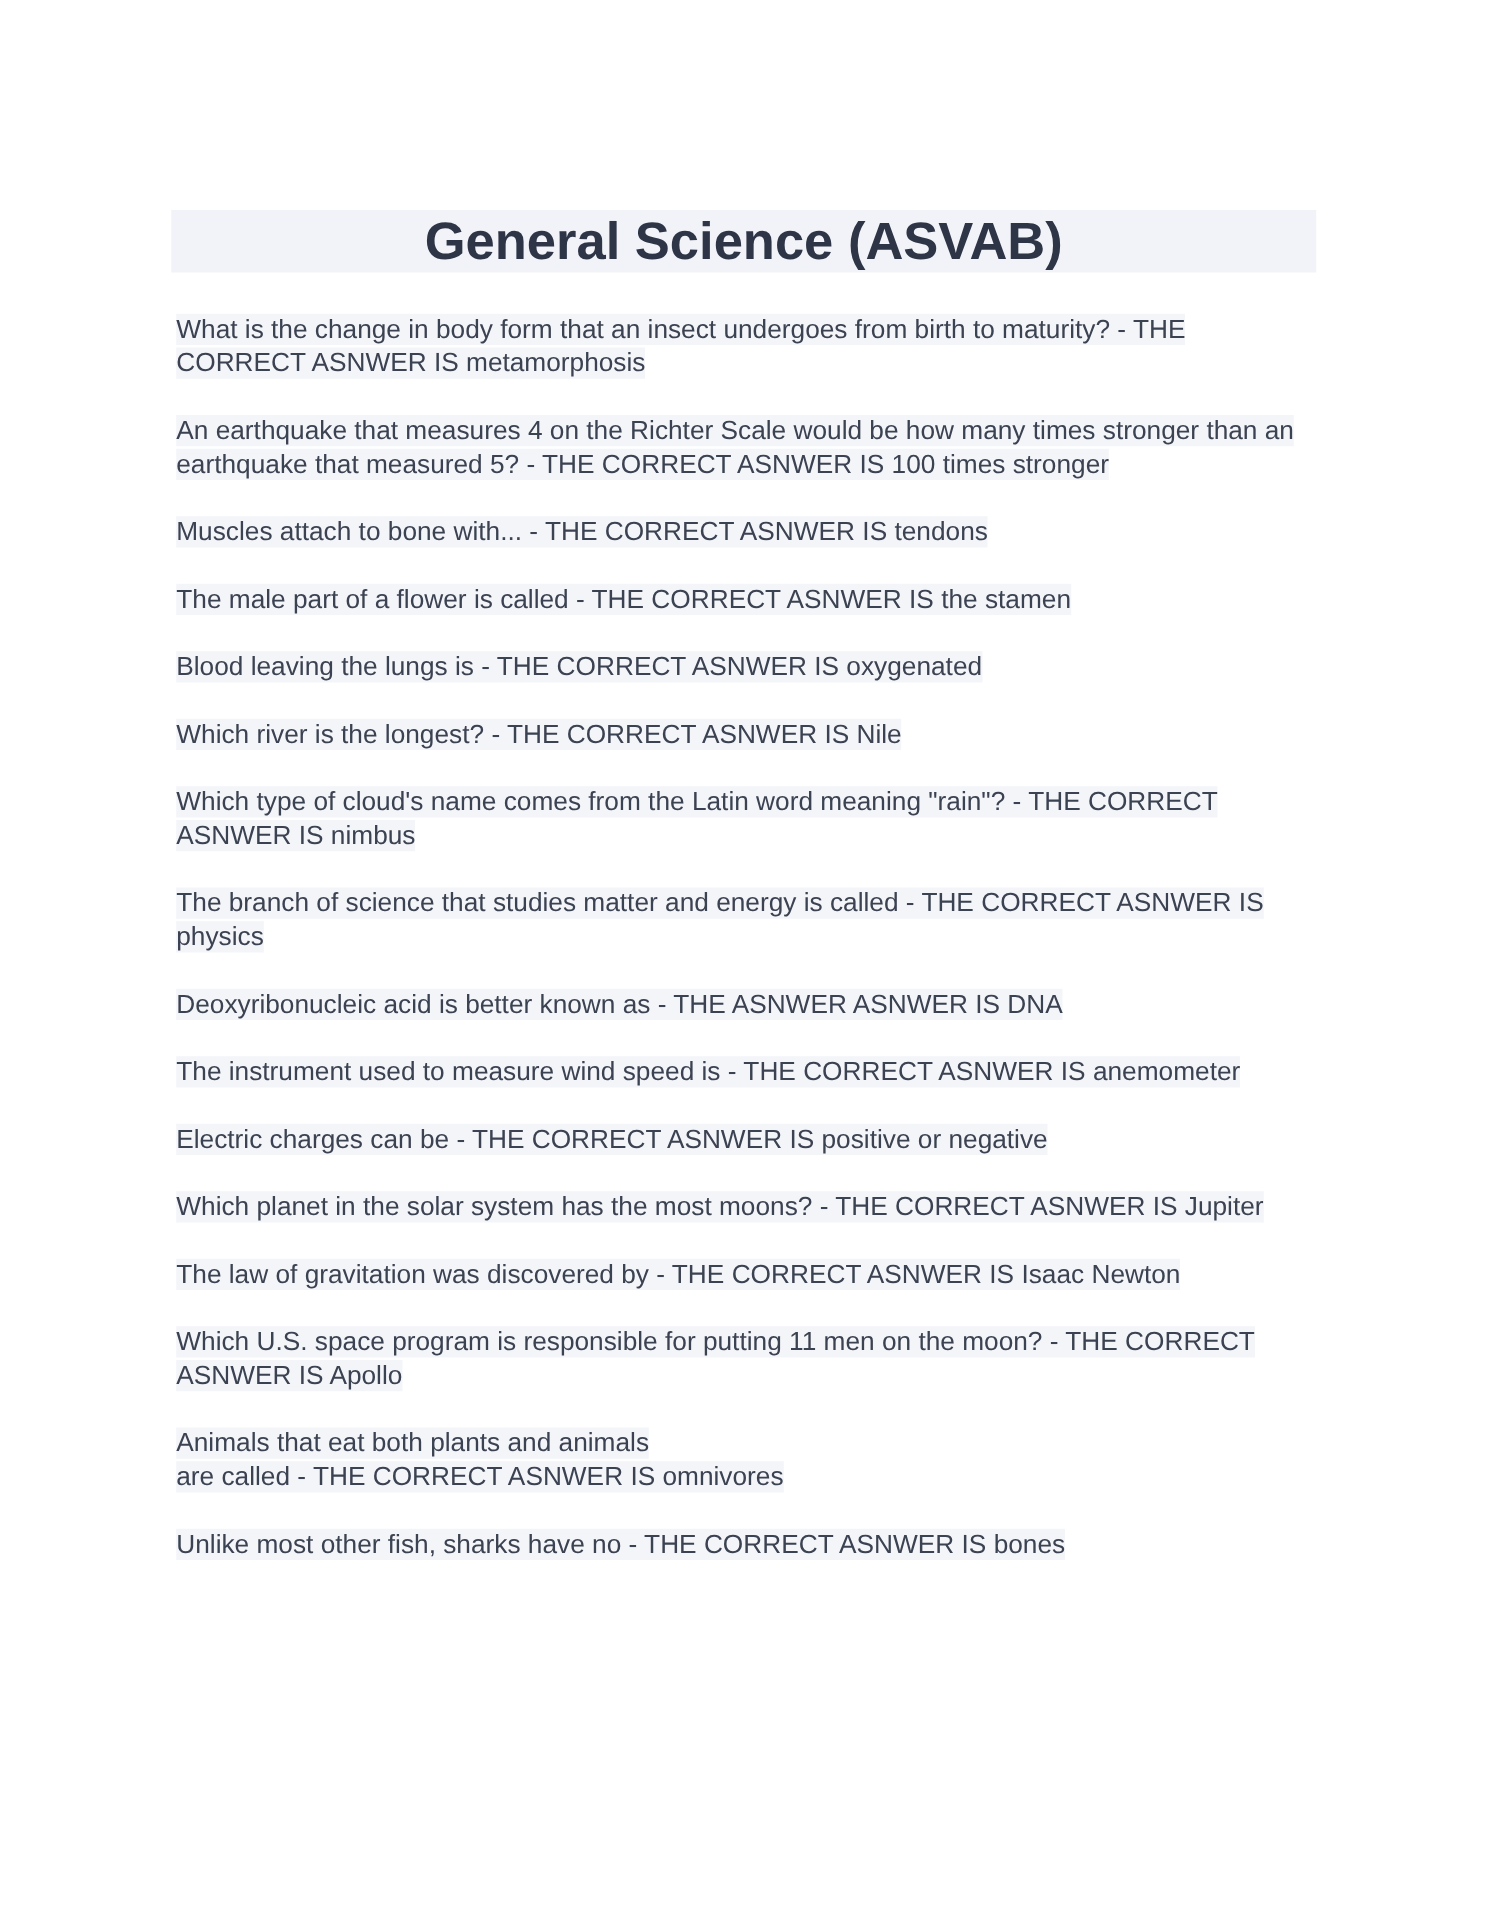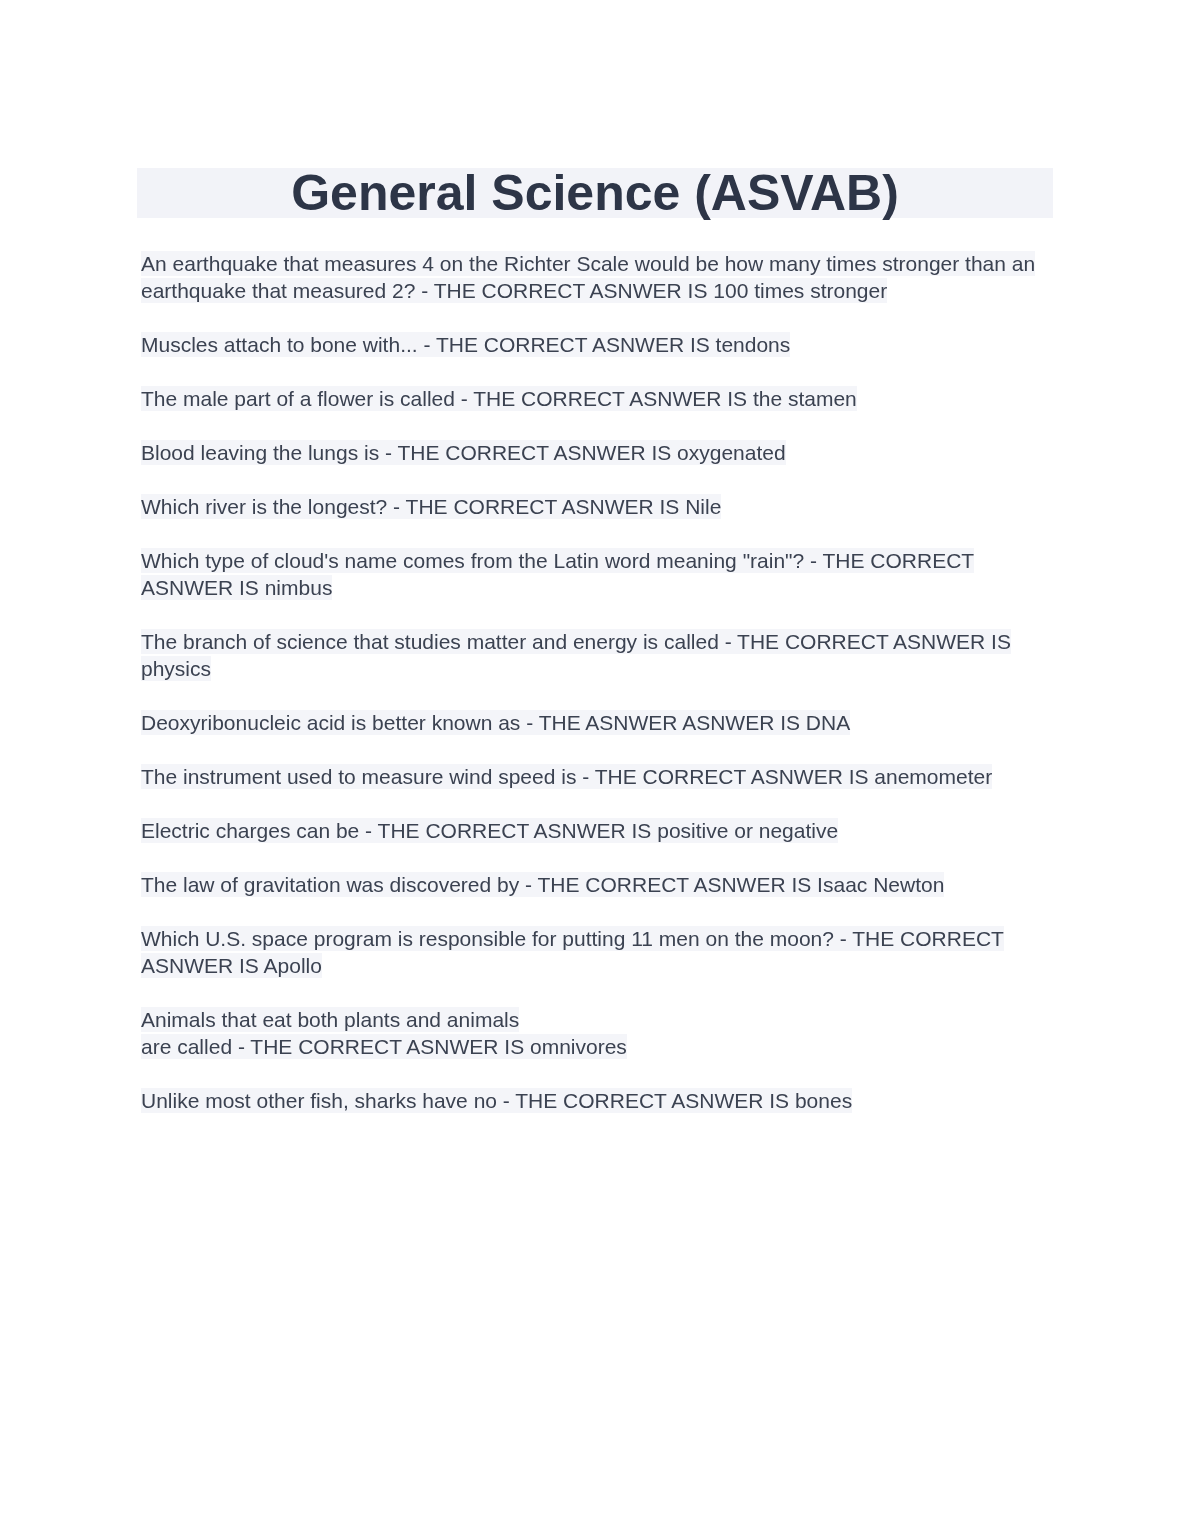--- a/index.html
+++ b/index.html
@@ -24,21 +24,21 @@
   }
   .title-bar{
     background:var(--title-bar-bg);
     height:50px;
     display:flex;
     align-items:center;
     justify-content:center;
   }
   .title-bar h1{
     margin:0;
-    font-size:50px;
+    font-size:42px;
     font-weight:bold;
     color:var(--title-text);
     white-space:nowrap;
   }
   .qa-list{
     margin-top:32px;
     padding-left:4px;
   }
   p.qa{
     margin:0 0 27px 0;
@@ -54,41 +54,43 @@
   }
 </style>
 </head>
 <body>
 
 <div class="content">
   <div class="title-bar">
     <h1>General Science (ASVAB)</h1>
   </div>
   <div class="qa-list">
+  <p class="qa"><span class="hl">What is the change in body form that an insect undergoes from birth to maturity? - THE CORRECT ASNWER IS metamorphosis</span></p>
 
-  <p class="qa"><span class="hl">An earthquake that measures 4 on the Richter Scale would be how many times stronger than an earthquake that measured 2? - THE CORRECT ASNWER IS 100 times stronger</span></p>
+  <p class="qa"><span class="hl">An earthquake that measures 4 on the Richter Scale would be how many times stronger than an earthquake that measured 5? - THE CORRECT ASNWER IS 100 times stronger</span></p>
 
   <p class="qa"><span class="hl">Muscles attach to bone with... - THE CORRECT ASNWER IS tendons</span></p>
 
   <p class="qa"><span class="hl">The male part of a flower is called - THE CORRECT ASNWER IS the stamen</span></p>
 
   <p class="qa"><span class="hl">Blood leaving the lungs is - THE CORRECT ASNWER IS oxygenated</span></p>
 
   <p class="qa"><span class="hl">Which river is the longest? - THE CORRECT ASNWER IS Nile</span></p>
 
   <p class="qa"><span class="hl">Which type of cloud's name comes from the Latin word meaning "rain"? - THE CORRECT ASNWER IS nimbus</span></p>
 
   <p class="qa"><span class="hl">The branch of science that studies matter and energy is called - THE CORRECT ASNWER IS physics</span></p>
 
   <p class="qa"><span class="hl">Deoxyribonucleic acid is better known as - THE ASNWER ASNWER IS DNA</span></p>
 
   <p class="qa"><span class="hl">The instrument used to measure wind speed is - THE CORRECT ASNWER IS anemometer</span></p>
 
   <p class="qa"><span class="hl">Electric charges can be - THE CORRECT ASNWER IS positive or negative</span></p>
 
+  <p class="qa"><span class="hl">Which planet in the solar system has the most moons? - THE CORRECT ASNWER IS Jupiter</span></p>
 
   <p class="qa"><span class="hl">The law of gravitation was discovered by - THE CORRECT ASNWER IS Isaac Newton</span></p>
 
   <p class="qa"><span class="hl">Which U.S. space program is responsible for putting 11 men on the moon? - THE CORRECT ASNWER IS Apollo</span></p>
 
   <p class="qa"><span class="hl">Animals that eat both plants and animals
 are called - THE CORRECT ASNWER IS omnivores</span></p>
 
   <p class="qa"><span class="hl">Unlike most other fish, sharks have no - THE CORRECT ASNWER IS bones</span></p>
 </div>

